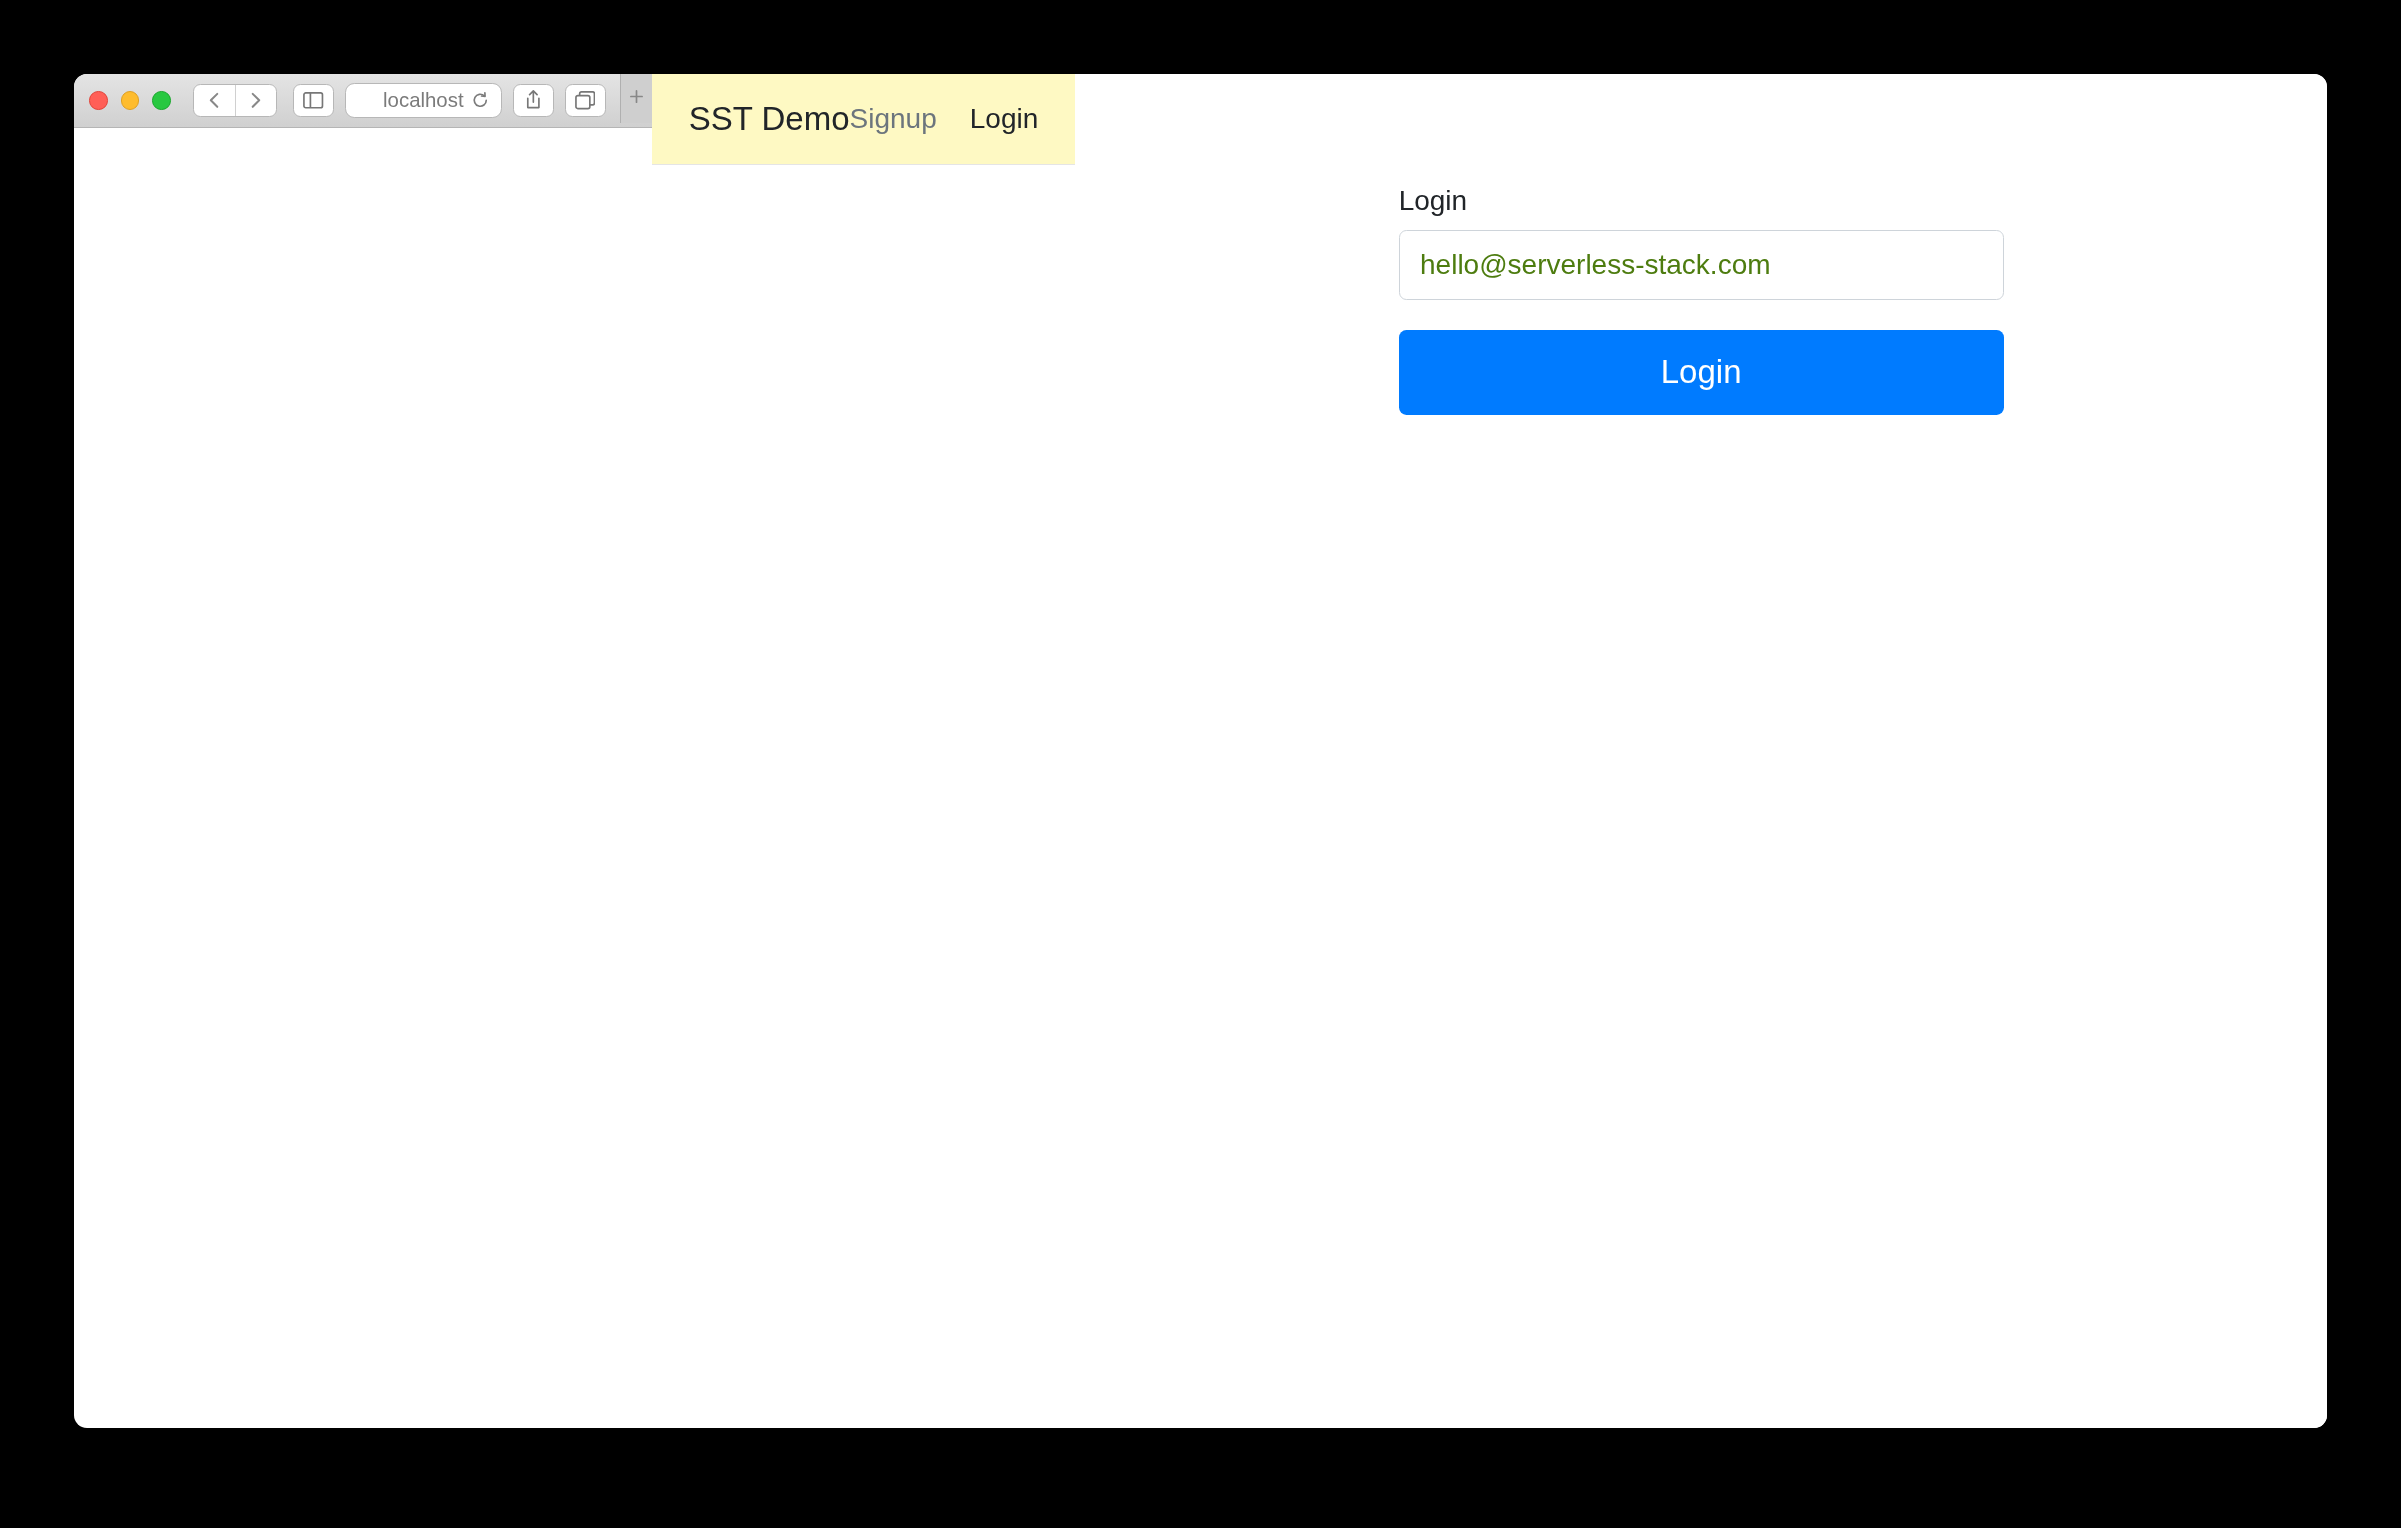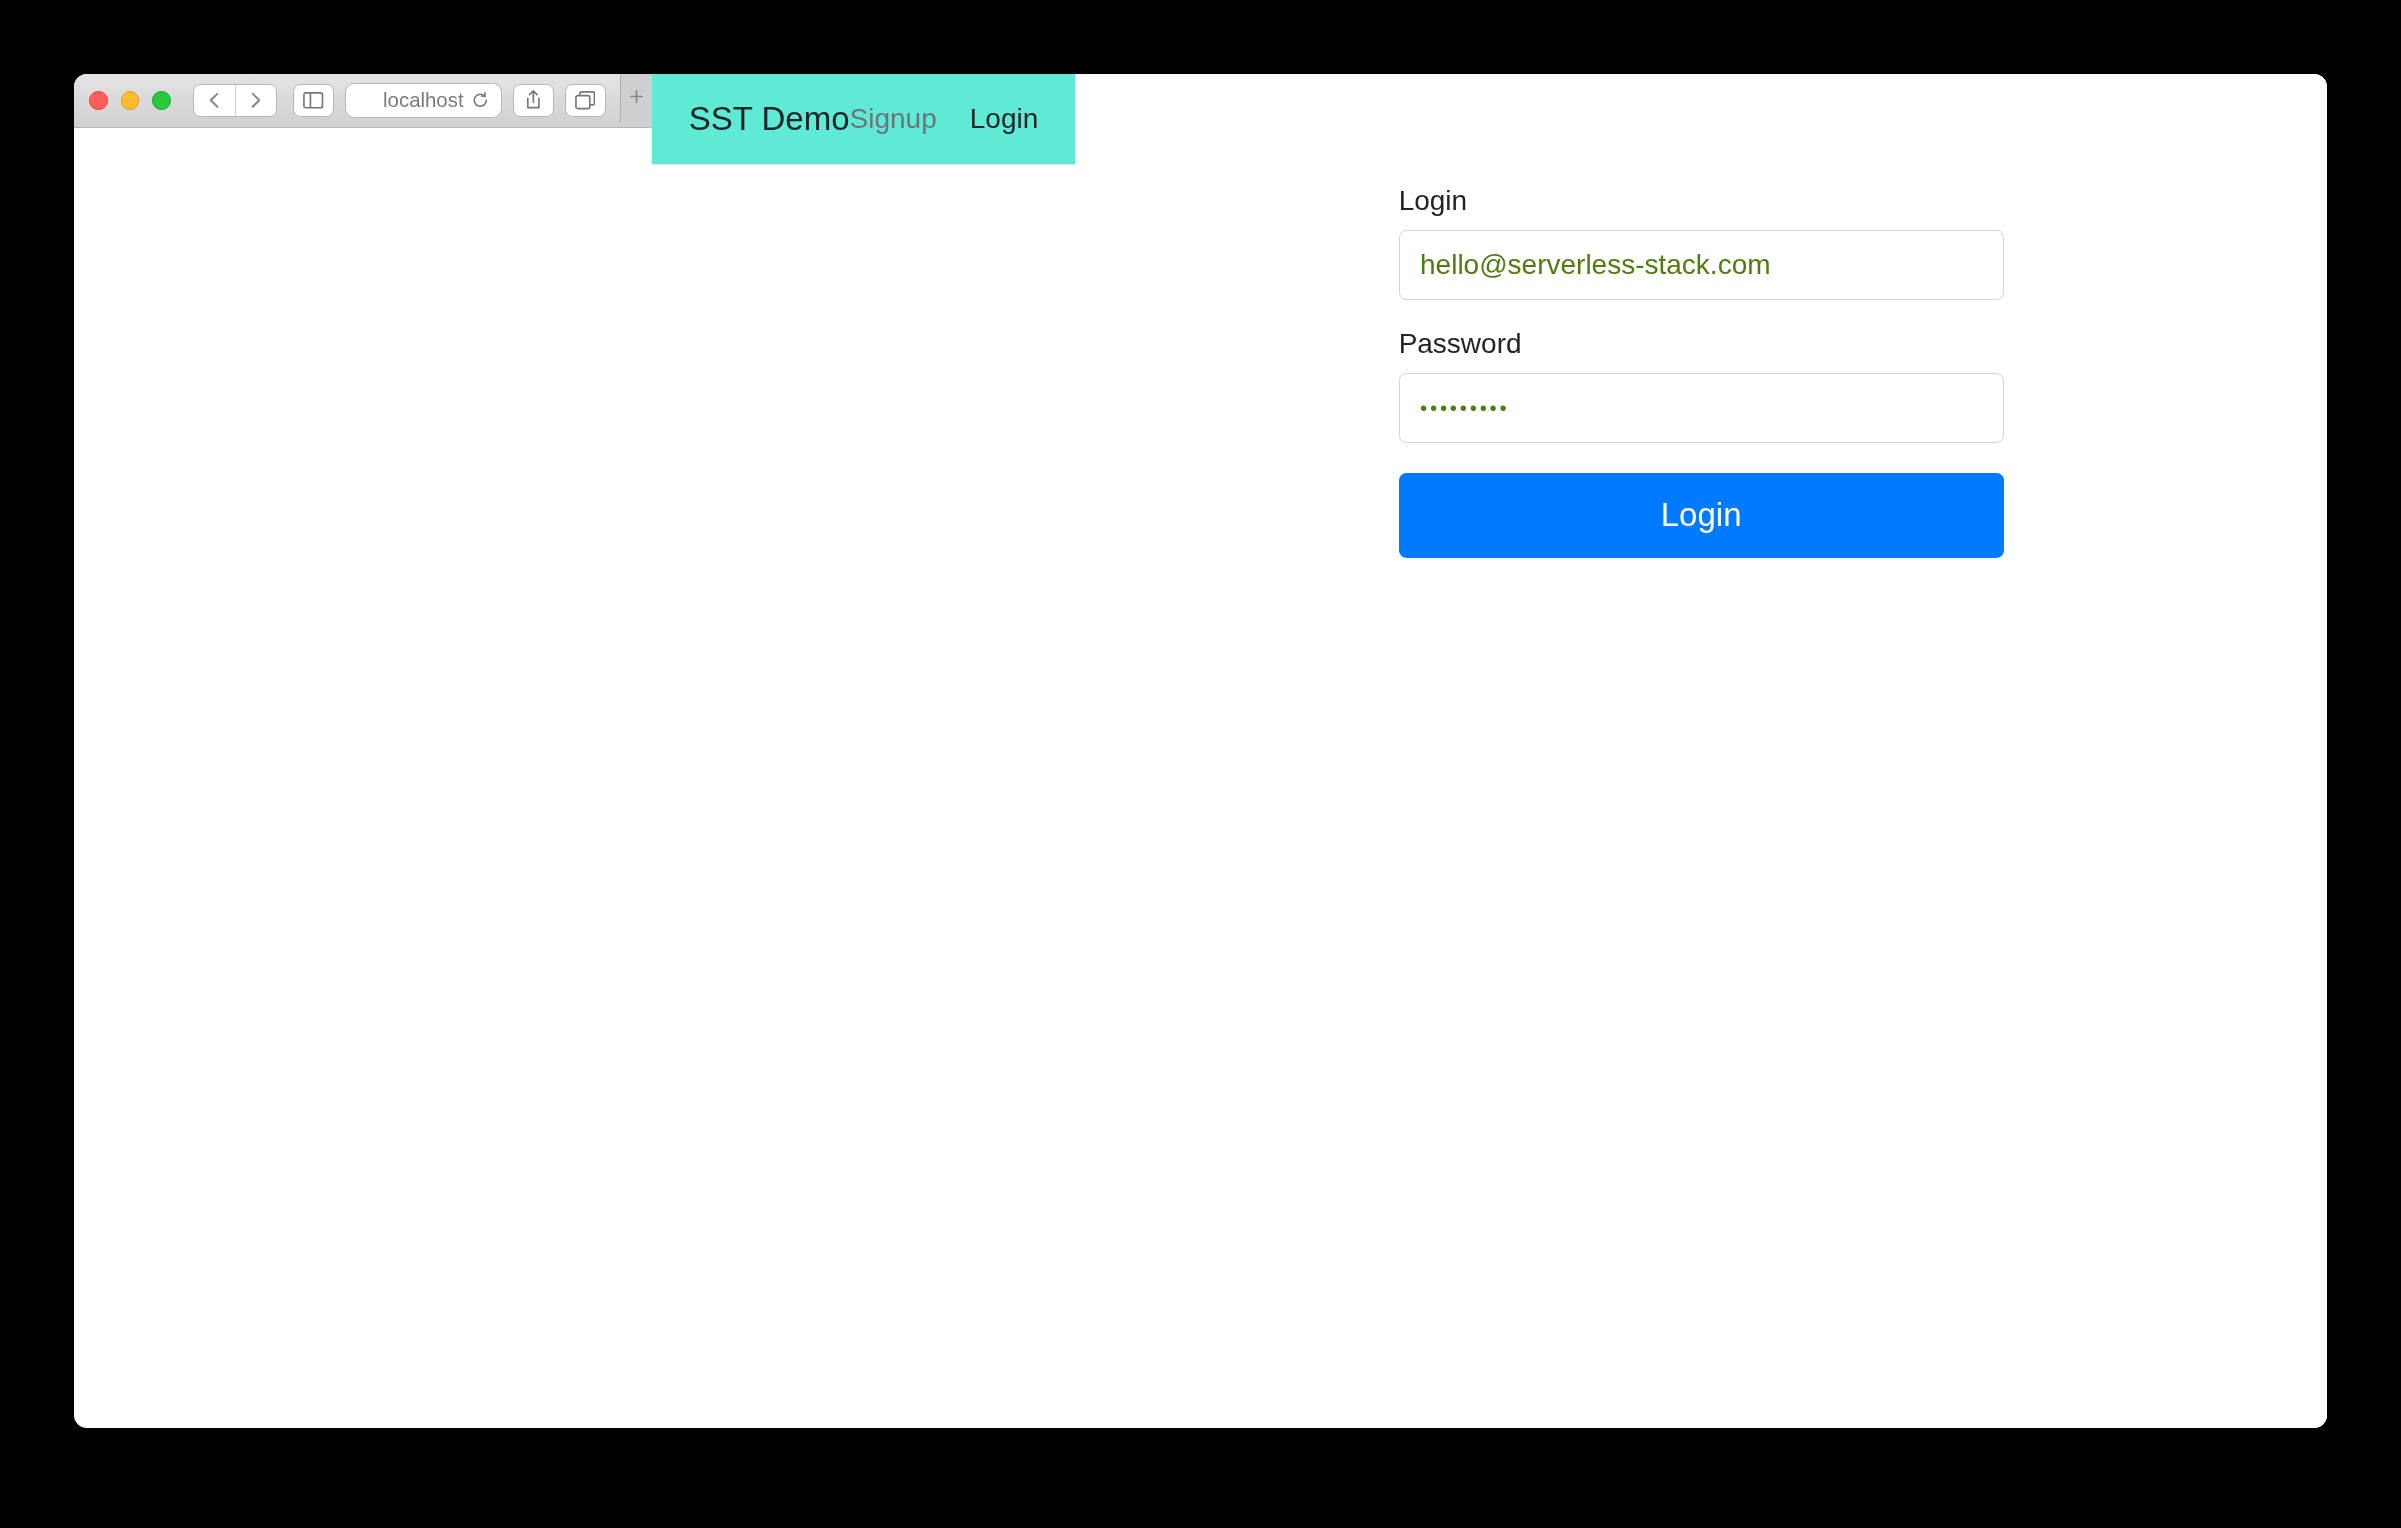--- a/index.html
+++ b/index.html
@@ -126,21 +126,21 @@
       border-left: 0.9px solid #b0b0b0;
       display: flex;
       align-items: center;
       justify-content: center;
       color: #888;
       margin: -15px -15px -15px 3.7px;
     }
     
     .app-nav {
       height: 91px;
-      background: #5eead4;
+      background: #fef9c3;
       border-bottom: 0.9px solid #e5e5e5;
       display: flex;
       align-items: center;
       padding: 0 37px;
     }
     .brand {
       font-size: 33px;
       color: #212529;
       font-weight: 400;
     }
@@ -271,21 +271,17 @@
       <div class="nav-link nav-link-active">Login</div>
     </div>
   </div>
 
   <div class="page-content">
     <div class="login-form">
       <div class="form-group">
         <label class="form-label">Login</label>
         <input type="text" class="form-input" value="hello@serverless-stack.com" style="">
       </div>
-      <div class="form-group">
-        <label class="form-label">Password</label>
-        <input type="password" class="form-input" value="•••••••••" style="">
-      </div>
       <button class="btn-primary">Login</button>
     </div>
   </div>
 </div>
 
 
 </body></html>

